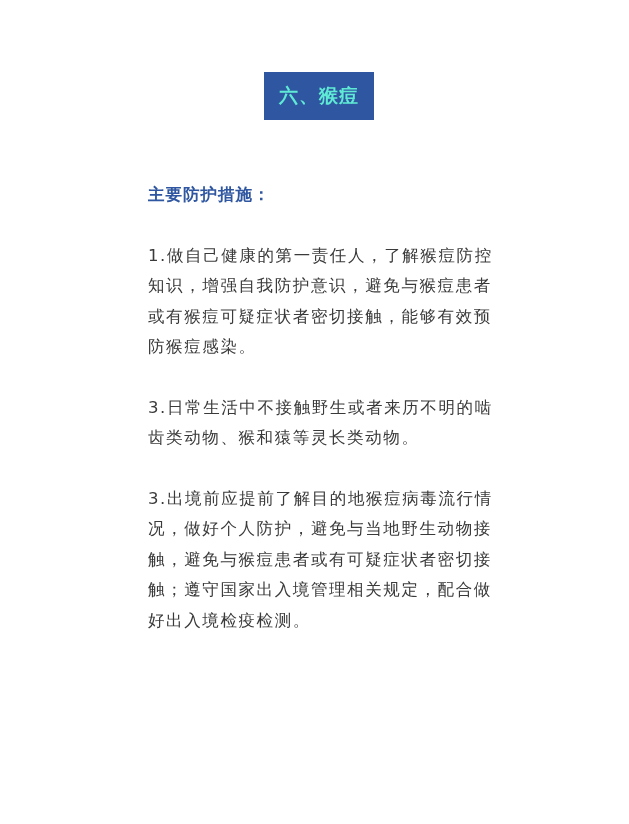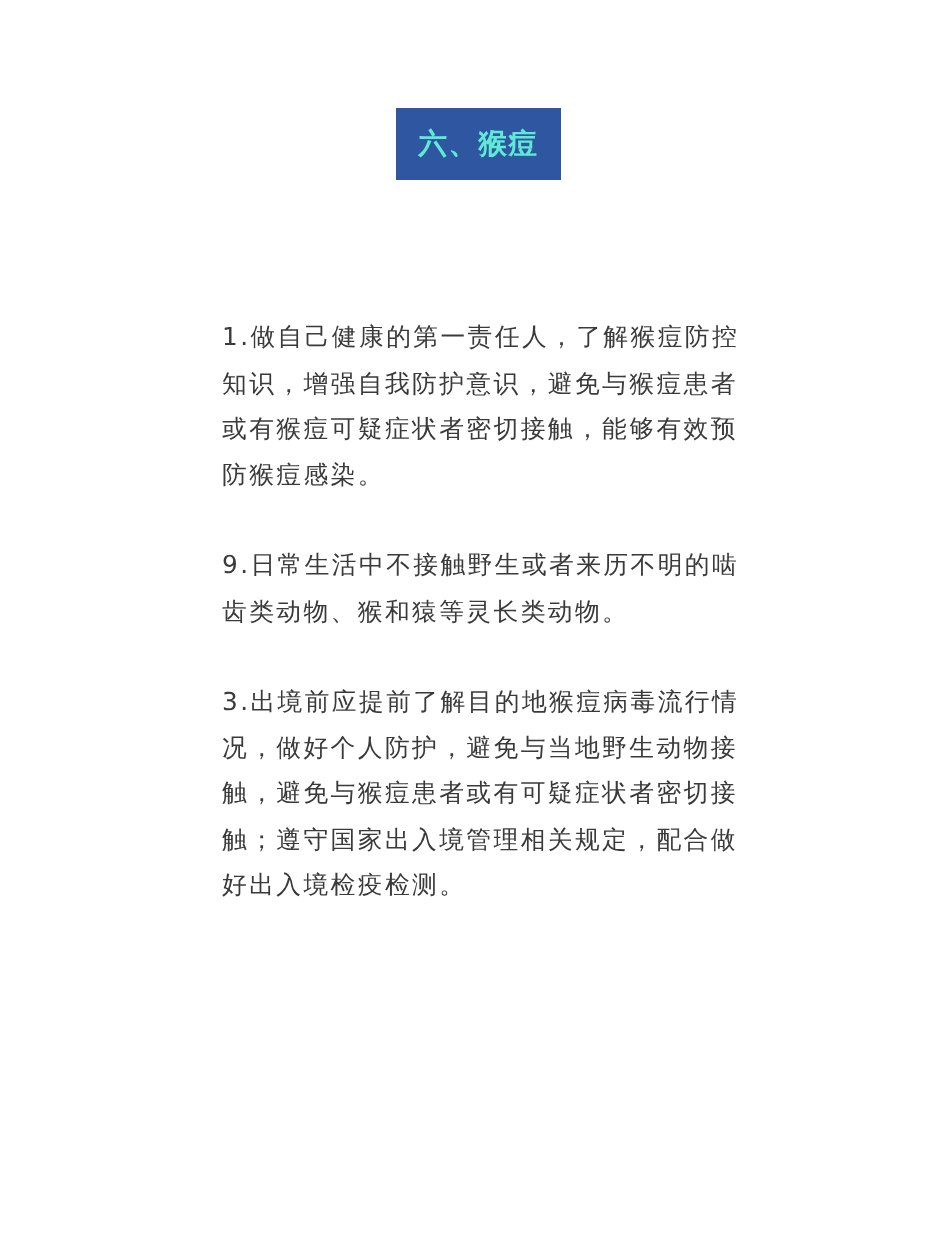--- a/index.html
+++ b/index.html
@@ -25,19 +25,20 @@
     .gap { height: 30px; }
     .subhead { color: #2f56a0; font-weight: bold; letter-spacing: 1px; }
   </style>
 </head>
 <body>
 
 <div class="title-box">六、猴痘</div>
 
 <div class="content">
   <div class="gap"></div>
+  <p class="para subhead">主要防护措施：</p>
   <div class="gap"></div>
   <p class="para">1.做自己健康的第一责任人，了解猴痘防控知识，增强自我防护意识，避免与猴痘患者或有猴痘可疑症状者密切接触，能够有效预防猴痘感染。</p>
   <div class="gap"></div>
-  <p class="para">9.日常生活中不接触野生或者来历不明的啮齿类动物、猴和猿等灵长类动物。</p>
+  <p class="para">3.日常生活中不接触野生或者来历不明的啮齿类动物、猴和猿等灵长类动物。</p>
   <div class="gap"></div>
   <p class="para">3.出境前应提前了解目的地猴痘病毒流行情况，做好个人防护，避免与当地野生动物接触，避免与猴痘患者或有可疑症状者密切接触；遵守国家出入境管理相关规定，配合做好出入境检疫检测。</p>
 </div>
 
 </body></html>

